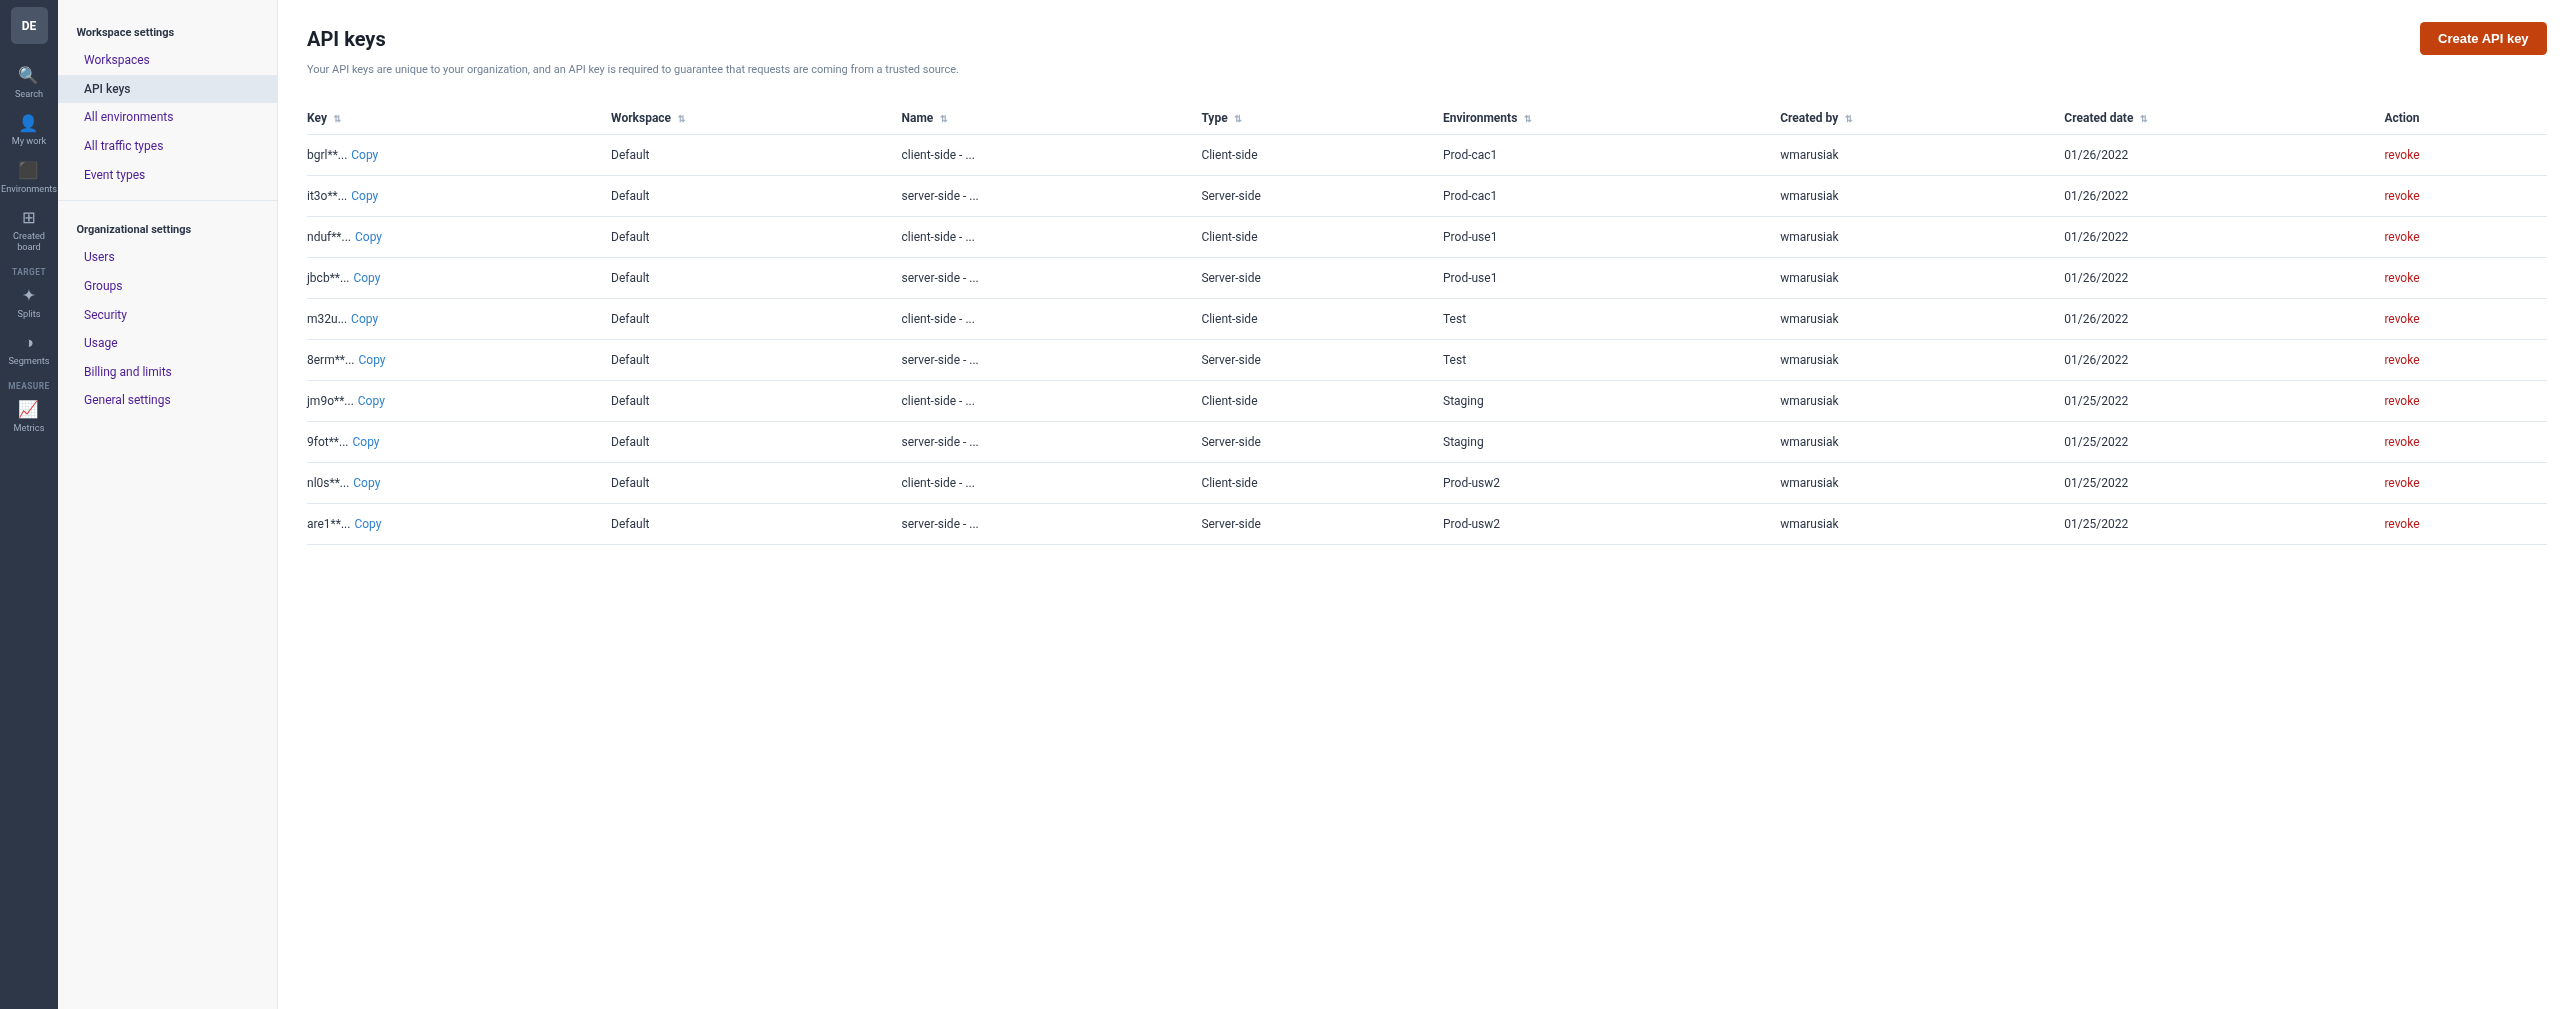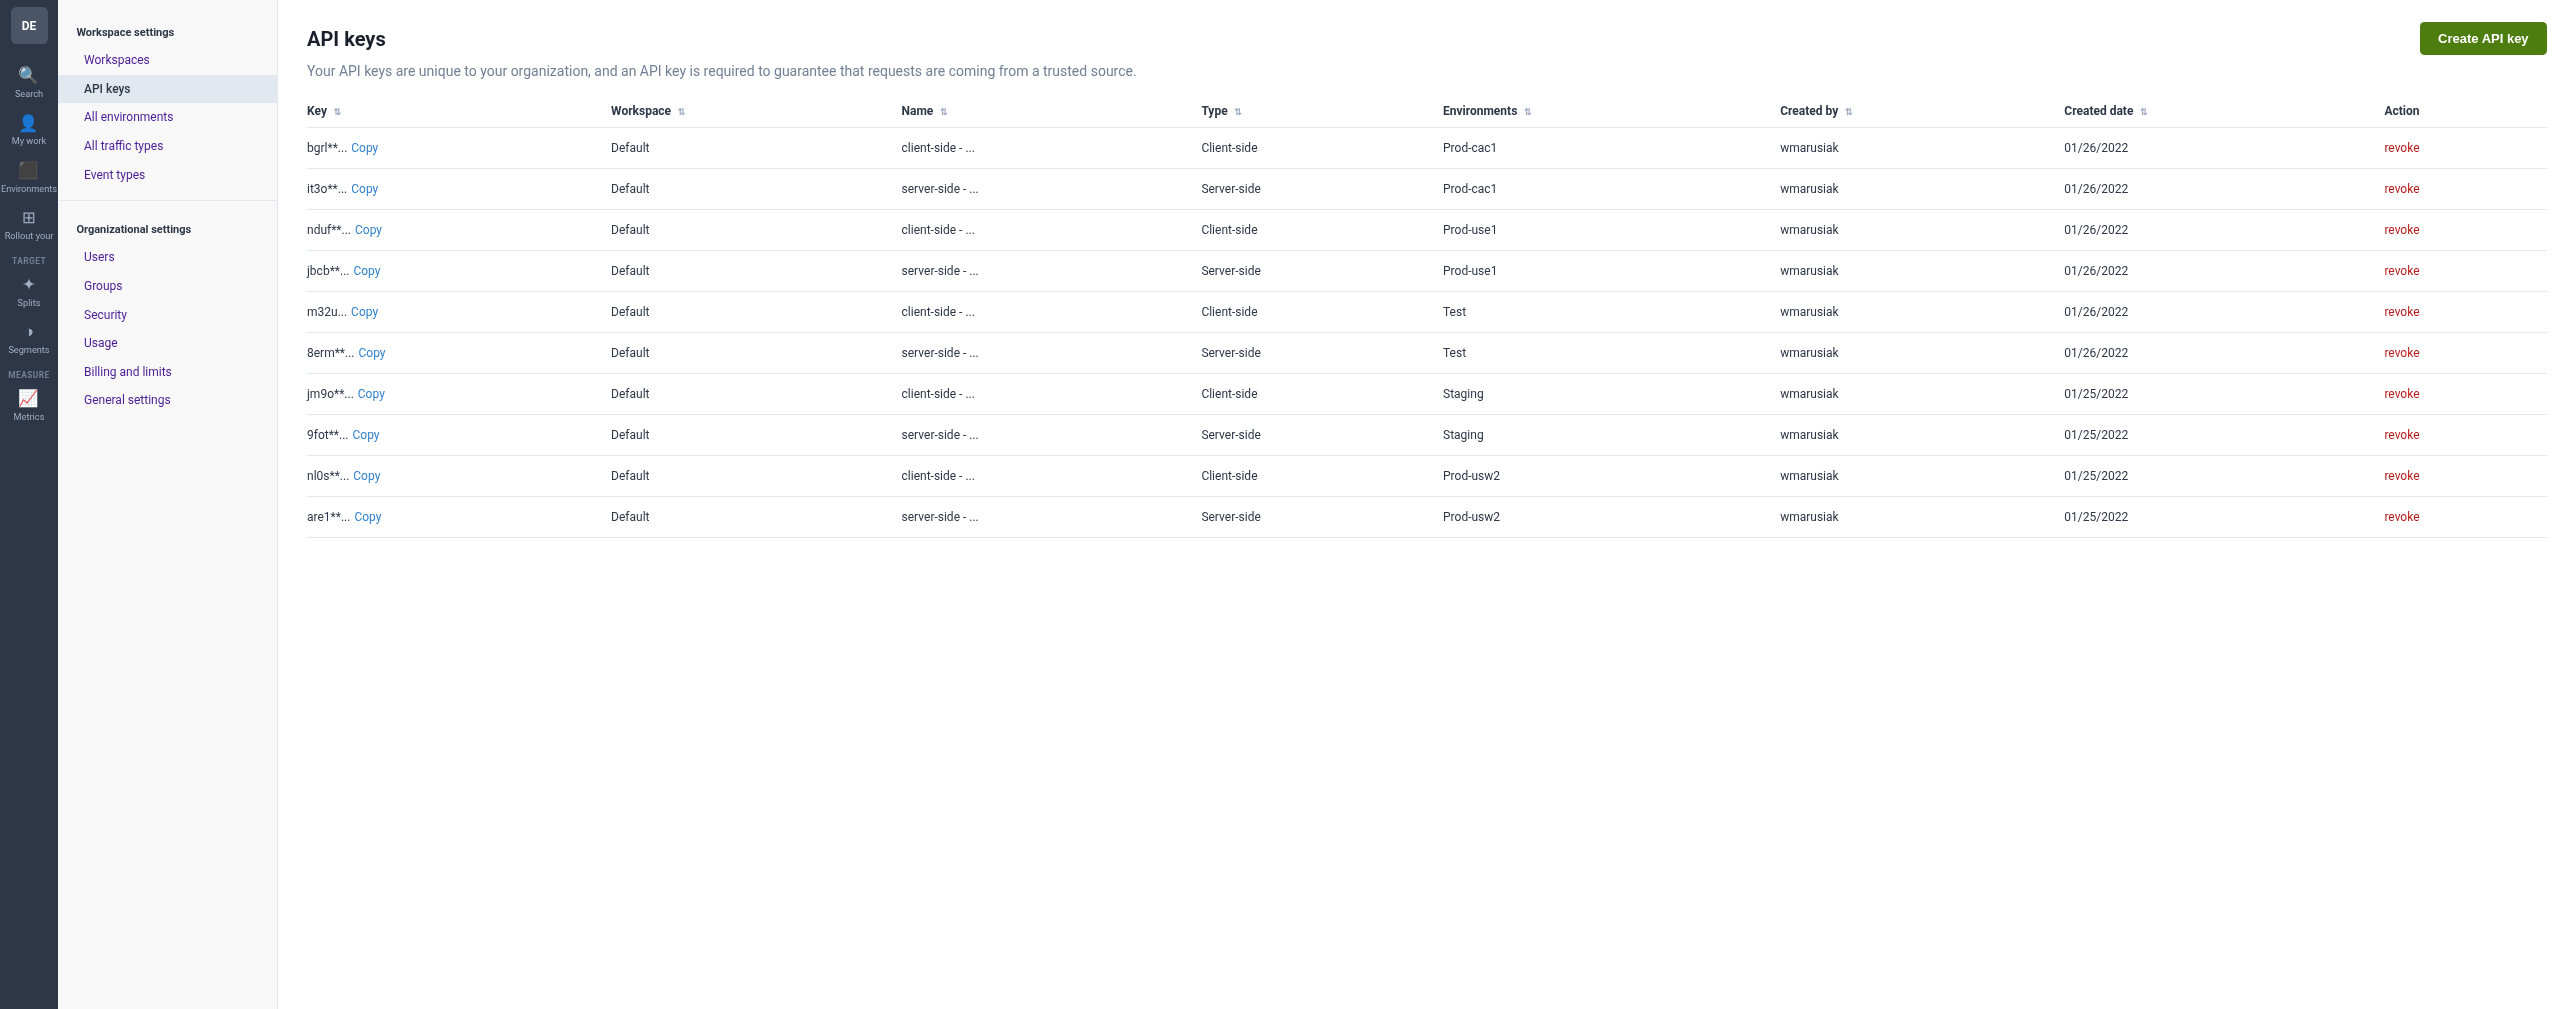--- a/index.html
+++ b/index.html
@@ -62,26 +62,26 @@
     
     .main {
       flex: 1; overflow-y: auto; background: #fff; padding: 22px 29px;
     }
     .page-header {
       display: flex; align-items: center; justify-content: space-between;
       margin-bottom: 7.3px;
     }
     .page-title { font-size: 20px; font-weight: 700; color: #1a202c; }
     .create-btn {
-      background: #4d7c0f; color: #fff; border: none;
+      background: #c2410c; color: #fff; border: none;
       padding: 9.2px 18.4px; border-radius: 4.6px; font-size: 13px;
       font-weight: 600; cursor: pointer;
     }
     .page-description {
-      font-size: 14px; color: #718096; margin-bottom: 16px;
+      font-size: 11px; color: #718096; margin-bottom: 26px;
     }
 
     
     .api-table { width: 100%; border-collapse: collapse; }
     .api-table thead tr {
       border-bottom: 1.8px solid #e2e8f0;
     }
     .api-table th {
       text-align: left; padding: 9.2px 14.7px 9.2px 0;
       font-size: 12px; font-weight: 700; color: #2d3748;
@@ -109,21 +109,21 @@
   <div class="nav-item">
     <span class="nav-icon">👤</span>
     <span class="nav-label">My work</span>
   </div>
   <div class="nav-item">
     <span class="nav-icon">⬛</span>
     <span class="nav-label">Environments</span>
   </div>
   <div class="nav-item">
     <span class="nav-icon">⊞</span>
-    <span class="nav-label">Rollout your</span>
+    <span class="nav-label">Created board</span>
   </div>
 
   <div class="nav-section-label">TARGET</div>
   <div class="nav-item">
     <span class="nav-icon">✦</span>
     <span class="nav-label">Splits</span>
   </div>
   <div class="nav-item">
     <span class="nav-icon">◑</span>
     <span class="nav-label">Segments</span>

